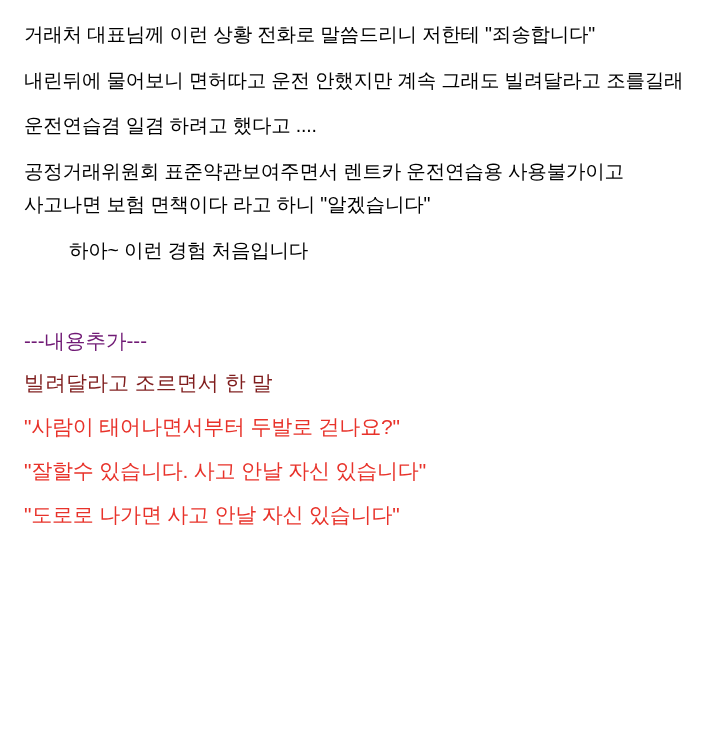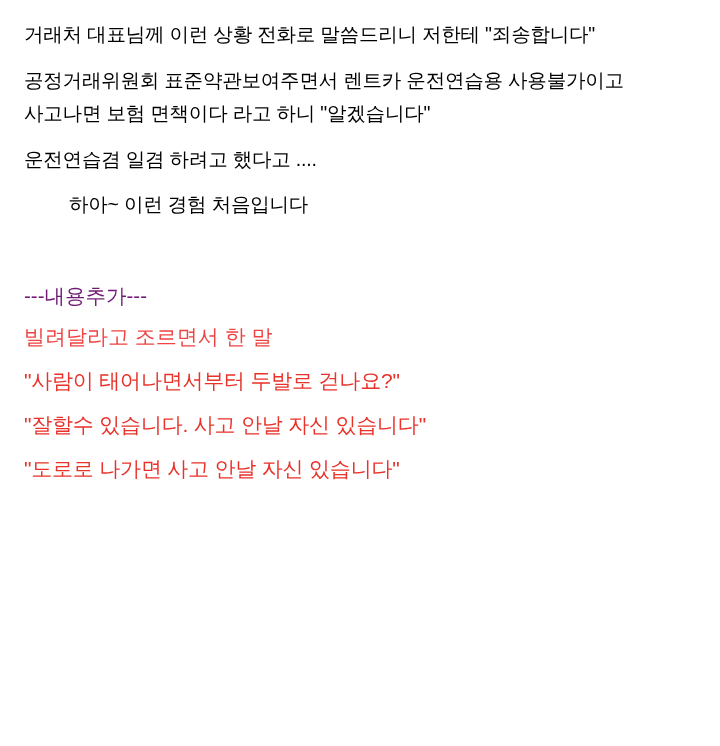--- a/index.html
+++ b/index.html
@@ -38,39 +38,40 @@
   .divider-text {
     font-size: 20.5px;
     line-height: 1.6;
     color: #701a75;
     margin: 0 0 8px 0;
     font-weight: 400;
   }
   .subhead {
     font-size: 21px;
     line-height: 1.6;
-    color: #ef4444;
+    color: #7f1d1d;
     margin: 0 0 10px 0;
   }
   .quote {
     font-size: 21px;
     line-height: 1.62;
     color: #e8322a;
     margin: 0 0 10px 0;
     letter-spacing: -0.2px;
   }
 </style>
 </head>
 <body>
 
 <div class="page">
 
   <p class="para">거래처 대표님께 이런 상황 전화로 말씀드리니 저한테 "죄송합니다"</p>
+  <p class="para">내린뒤에 물어보니 면허따고 운전 안했지만 계속 그래도 빌려달라고 조를길래</p>
+  <p class="para">운전연습겸 일겸 하려고 했다고 ....</p>
   <p class="para">공정거래위원회 표준약관보여주면서 렌트카 운전연습용 사용불가이고 사고나면 보험 면책이다 라고 하니 "알겠습니다"</p>
-  <p class="para">운전연습겸 일겸 하려고 했다고 ....</p>
   <p class="para last-of-block">하아~ 이런 경험 처음입니다</p>
 
   <div class="spacer"></div>
 
   <p class="divider-text">---내용추가---</p>
   <p class="subhead">빌려달라고 조르면서 한 말</p>
 
   <p class="quote" style="color: rgb(232, 50, 42);">"사람이 태어나면서부터 두발로 걷나요?"</p>
   <p class="quote" style="color: rgb(232, 50, 42);">"잘할수 있습니다. 사고 안날 자신 있습니다"</p>
   <p class="quote" style="color: rgb(232, 50, 42);">"도로로 나가면 사고 안날 자신 있습니다"</p>

